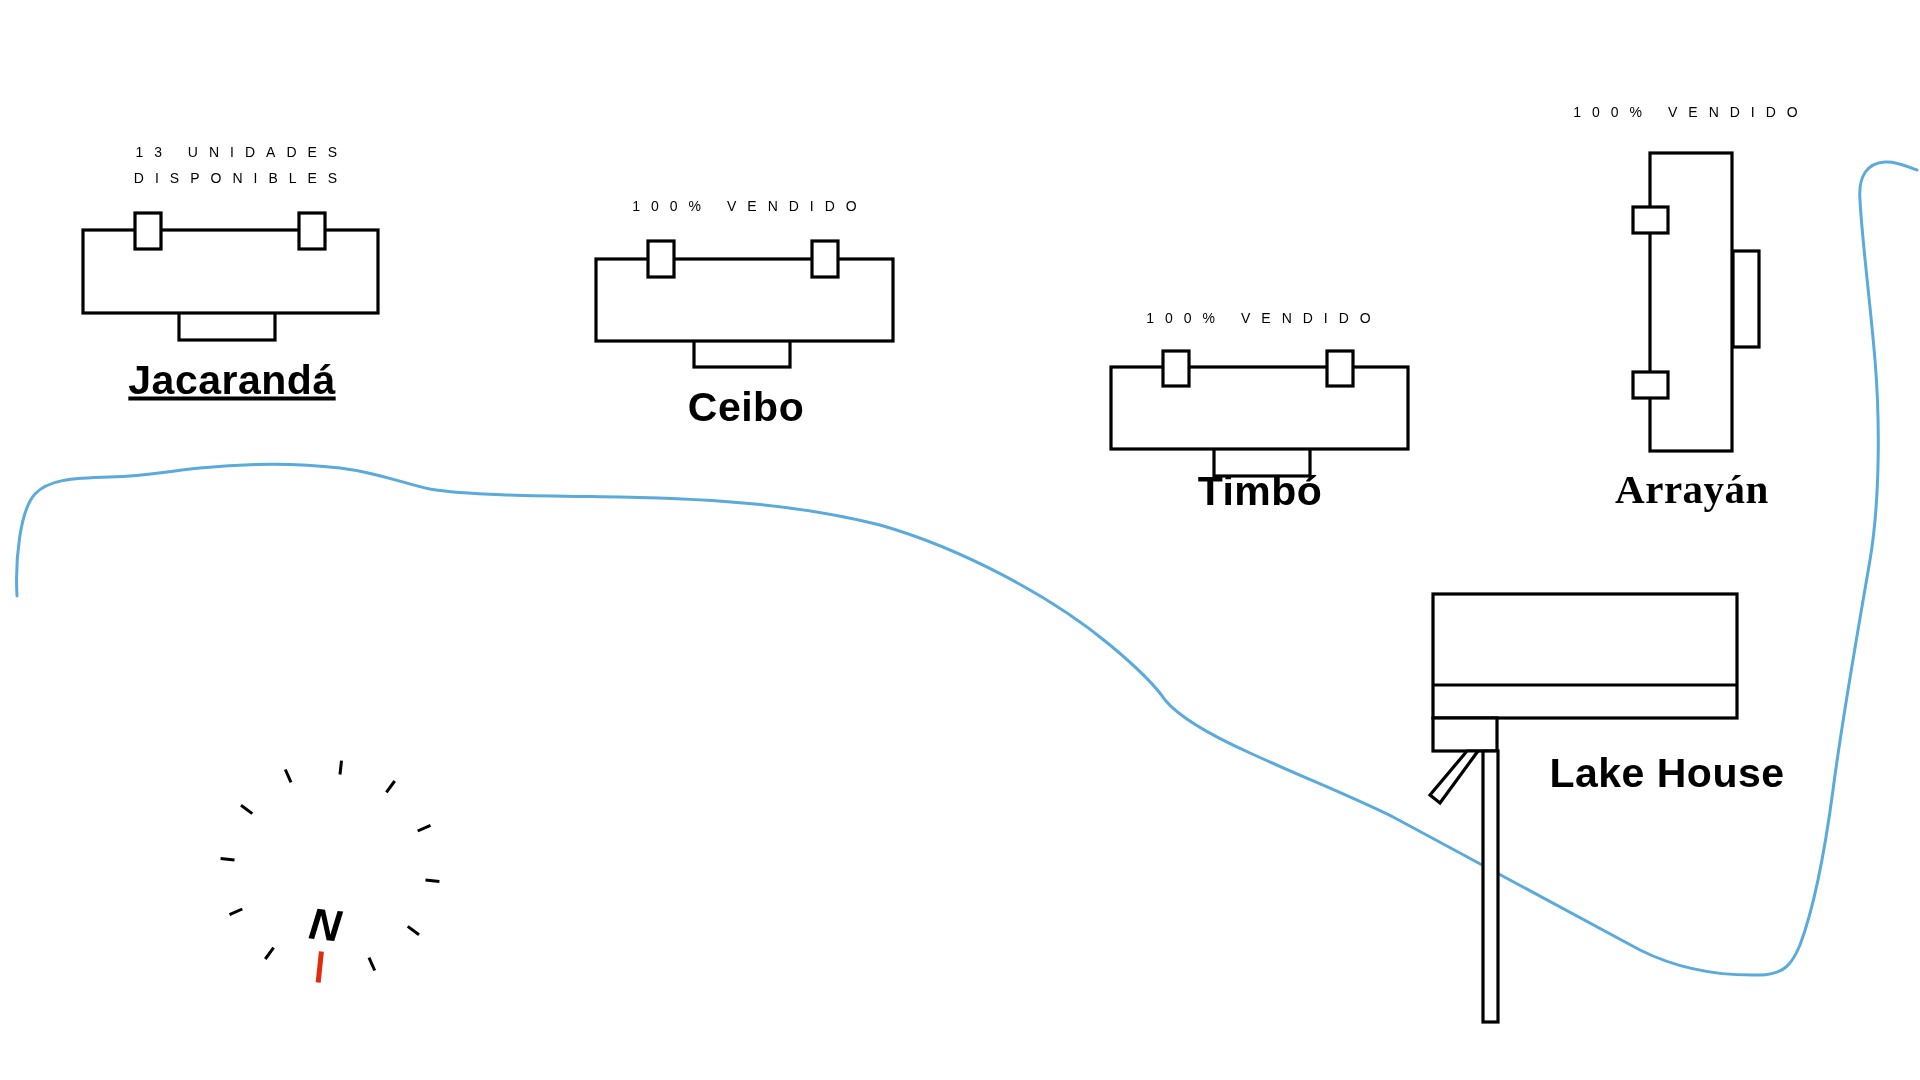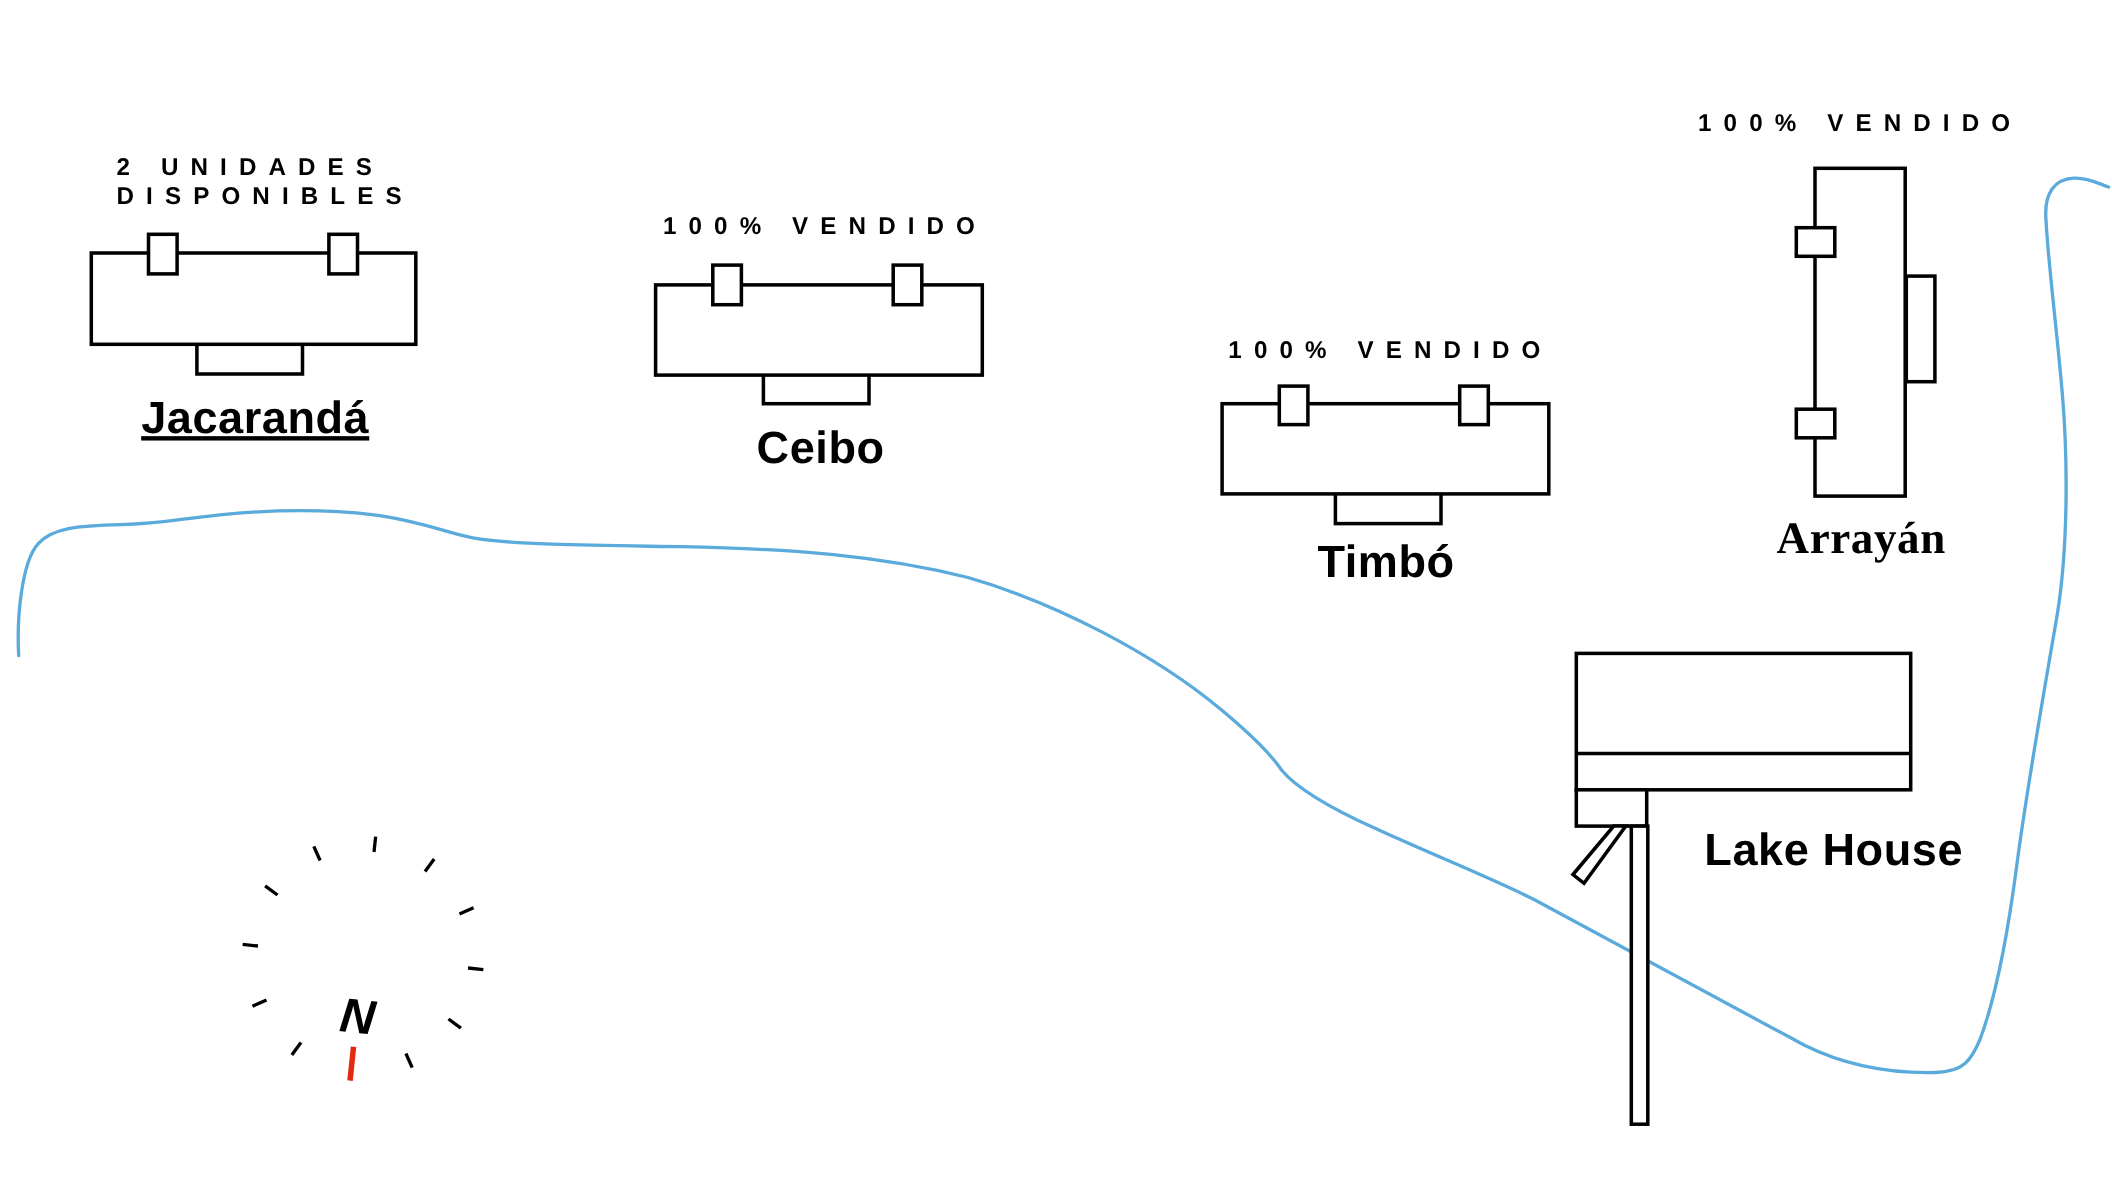--- a/index.html
+++ b/index.html
@@ -3,22 +3,22 @@
 <meta charset="utf-8">
 <style>
   html, body { margin: 0; padding: 0; background: #ffffff; }
   body { width: 1920px; height: 1080px; position: relative; overflow: hidden;
          font-family: "Liberation Sans", "DejaVu Sans", sans-serif; color: #000; }
   svg.map { position: absolute; left: 0; top: 0; }
   .bld { fill: #ffffff; stroke: #000; stroke-width: 3.2; }
   .lake { fill: none; stroke: #5aaadc; stroke-width: 3; stroke-linecap: round; stroke-linejoin: round; }
   .tick { stroke: #000; stroke-width: 3; stroke-linecap: butt; }
   .tick-red { stroke: #e12a10; stroke-width: 5; }
-  .status { position: absolute; font-weight: bold; font-size: 22px; letter-spacing: 11px;
-            white-space: pre; text-align: left; line-height: 26px; transform: translateX(-50%); }
+  .status { position: absolute; font-weight: normal; font-size: 14px; letter-spacing: 11px;
+            white-space: pre; text-align: right; line-height: 26px; transform: translateX(-50%); }
   .name { position: absolute; font-weight: bold; font-size: 41px; white-space: nowrap;
           transform: translate(-50%, -50%); letter-spacing: 0.5px; }
   .compass-n { position: absolute; font-weight: bold; font-size: 44px; font-style: italic;
                transform: translate(-50%, -50%) rotate(6deg); }
 </style>
 </head>
 <body>
 
 <svg class="map" width="1920" height="1080" viewBox="0 0 1920 1080">
 
@@ -69,25 +69,25 @@
       <line x1="369.0" y1="957.7" x2="374.7" y2="970.5" class="tick"></line>
       <line x1="321.4" y1="951.6" x2="318.2" y2="982.4" class="tick tick-red" stroke="#e12a10"></line>
       <line x1="273.6" y1="947.7" x2="265.3" y2="959.0" class="tick"></line>
       <line x1="242.3" y1="909.0" x2="229.5" y2="914.7" class="tick"></line>
       <line x1="234.5" y1="860.0" x2="220.6" y2="858.5" class="tick"></line>
       <line x1="252.3" y1="813.6" x2="241.0" y2="805.3" class="tick"></line>
       <line x1="291.0" y1="782.3" x2="285.3" y2="769.5" class="tick"></line>
     </g>
 </svg>
 
-<div class="status" style="left:241px; top:139px;">2 UNIDADES
+<div class="status" style="left:241px; top:139px;">13 UNIDADES
 DISPONIBLES</div>
 <div class="status" style="left:750px; top:193px;">100% VENDIDO</div>
 <div class="status" style="left:1264px; top:305px;">100% VENDIDO</div>
 <div class="status" style="left:1691px; top:99px;">100% VENDIDO</div>
 
 <div class="name" style="left:232px; top:380px;text-decoration:underline;">Jacarandá</div>
 <div class="name" style="left:746px; top:407px;">Ceibo</div>
-<div class="name" style="left:1260px; top:511px;">Timbó</div>
+<div class="name" style="left:1260px; top:491px;">Timbó</div>
 <div class="name" style="left:1692px; top:489px;font-family:Liberation Serif, serif;">Arrayán</div>
 <div class="name" style="left:1667px; top:773px;text-align:right;">Lake House</div>
 
 <div class="compass-n" style="left:325px; top:925px;">N</div>
 
 </body></html>

